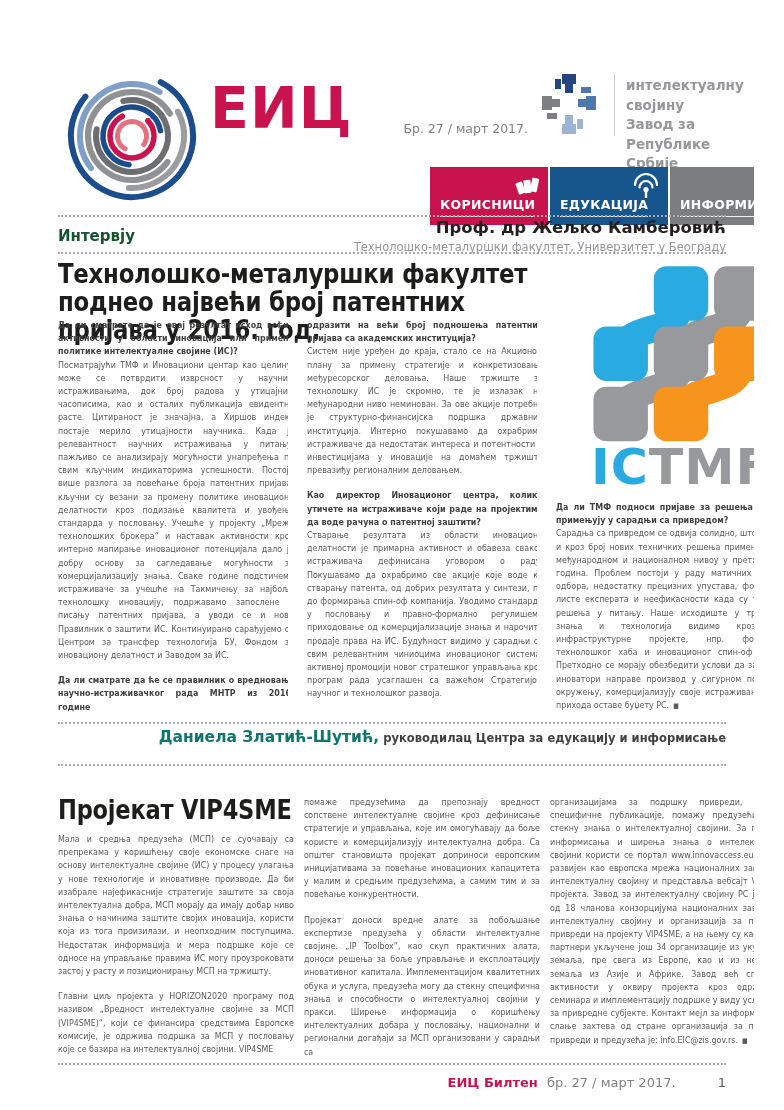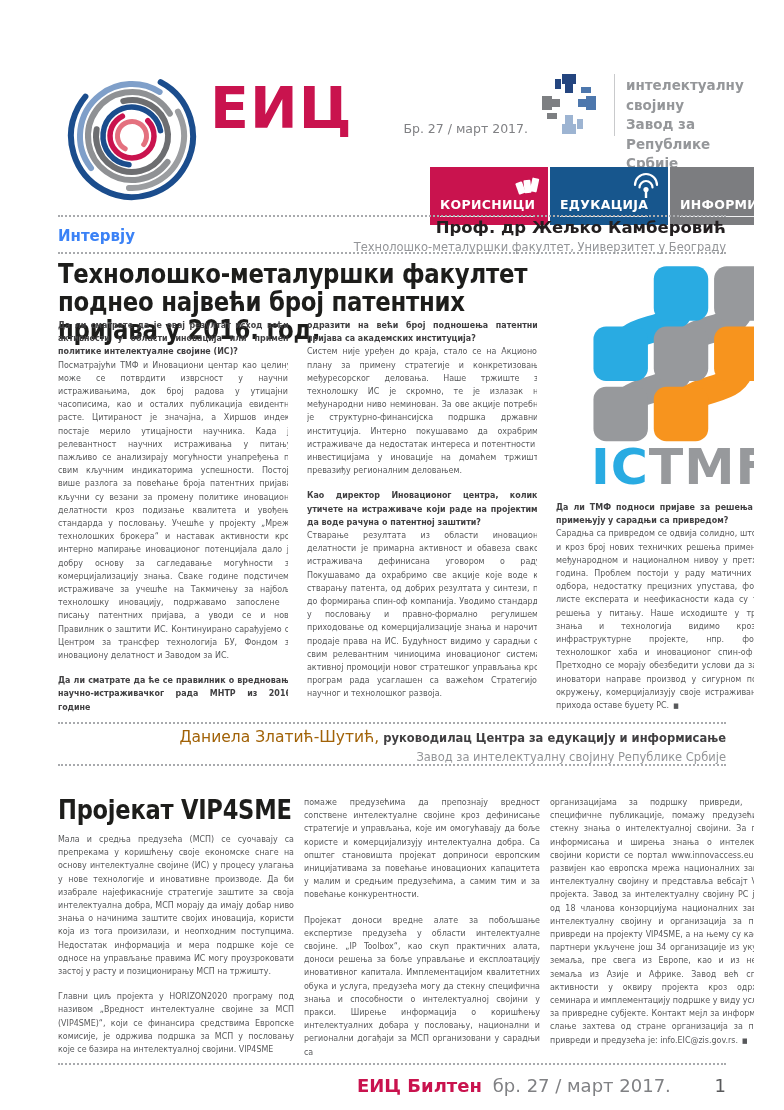--- a/index.html
+++ b/index.html
@@ -23,46 +23,46 @@
   .navbtn { position:absolute; top:139px; width:118px; height:58px; cursor:pointer;margin-top:28px; }
   .navbtn .lbl { position:absolute; left:10px; bottom:8px; color:#fff; font-weight:700; font-size:12.5px; letter-spacing:0.3px; border-bottom:1.5px solid rgba(255,255,255,.9); padding-bottom:4px; }
   .navbtn .ico { position:absolute; top:5px; right:7px; }
   .btn-korisnici { left:400px; background:#c9134e; }
   .btn-edukacija { left:520px; background:#17568d; }
   .btn-informisanje { left:640px; background:#7c7d80;text-align:center; }
   
   .dotrule { position:absolute; left:28px; right:28px; border-top:2px dotted #a8aaad; }
   .r1 { top:215px; } .r2 { top:252px; } .r3 { top:722px; } .r4 { top:764px; } .r5 { top:1063px; }
   
-  .kicker { position:absolute; left:28px; top:227px; font-size:15px; font-weight:700; color:#3b82f6; }
+  .kicker { position:absolute; left:28px; top:227px; font-size:15px; font-weight:700; color:#14532d; }
   .person { position:absolute; right:28px; top:218px; text-align:right; }
   .person .pname { font-size:16.5px; font-weight:700; color:#231f20; }
   .person .paff { font-size:11.5px; color:#939598; margin-top:3px; }
   .headline { position:absolute; left:28px; top:260px; width:580px; transform:scaleX(0.88); transform-origin:0 0; font-size:26px; line-height:28px; font-weight:800; color:#1d1d1b; letter-spacing:-0.3px; }
   
   .cols { position:absolute; left:28px; width:728px; display:flex; gap:19px; overflow:hidden; }
   .iv-cols { top:318px; height:404px; }
   .vip-cols { top:795px; height:294px;gap:10px; }
   .col { width:236px; overflow:hidden; }
   .cond { width:282px; transform:scaleX(0.8368); transform-origin:0 0; }
   .col p { font-size:9.5px; line-height:13.2px; text-align:justify; color:#58595b; }
   .col p.q { font-weight:700; color:#414042; }
   .gap { margin-top:12px; }
   .col3pad { padding-top:182px; }
   .endmark { font-size:7px; color:#58595b; margin-left:5px; }
   .ictmf { position:absolute; left:544px; top:266px; }
   
   .byline { position:absolute; right:28px; top:727px; text-align:right; }
-  .byline .bname { font-size:15.5px; font-weight:400; color:#a16207; }
+  .byline .bname { font-size:15.5px; font-weight:700; color:#0f766e; }
   .byline .brole { font-size:11.5px; font-weight:700; color:#414042; }
   .byline .borg { font-size:11.5px; color:#939598; margin-top:4px; }
   
   .vip-title { font-size:27px; font-weight:800; color:#1d1d1b; letter-spacing:-0.3px; line-height:30px; margin-bottom:7px; }
   
-  .footer { position:absolute; right:28px; top:1075px; font-size:18px; }
+  .footer { position:absolute; right:28px; top:1075px; font-size:13px; }
   .footer .fbrand { color:#c9134e; font-weight:700; }
   .footer .fissue { color:#808184; margin-left:5px; }
   .footer .fpage { color:#58595b; margin-left:38px; }
 </style>
 </head>
 <body>
 
 <div class="page">
 
   <div class="eic-logo">
@@ -199,21 +199,20 @@
       </div>
     </div>
   </div>
 
   <div class="dotrule r3"></div>
 
   <div class="byline">
     <div>
       <span class="bname">Даниела Златић-Шутић,</span><span class="brole"> руководилац Центра за едукацију и информисање</span>
     </div>
-    <div class="borg">Завод за интелектуалну својину Републике Србије</div>
   </div>
 
   <div class="dotrule r4"></div>
 
   <div class="cols vip-cols">
     <div class="col">
       <div class="cond">
         <h2 class="vip-title">Пројекат VIP4SME</h2>
         <p class="a">Мала и средња предузећа (МСП) се суочавају са препрекама у коришћењу своје економске снаге на основу интелектуалне својине (ИС) у процесу улагања у нове технологије и иновативне производе. Да би изабрале најефикасније стратегије заштите за своја интелектуална добра, МСП морају да имају добар ниво знања о начинима заштите својих иновација, користи која из тога произилази, и неопходним поступцима. Недостатак информација и мера подршке које се односе на управљање правима ИС могу проузроковати застој у расту и позиционирању МСП на тржишту.</p>
         <p class="a gap">Главни циљ пројекта у HORIZON2020 програму под називом „Вредност интелектуалне својине за МСП (VIP4SME)“, који се финансира средствима Европске комисије, је одржива подршка за МСП у пословању које се базира на интелектуалној својини. VIP4SME</p>

